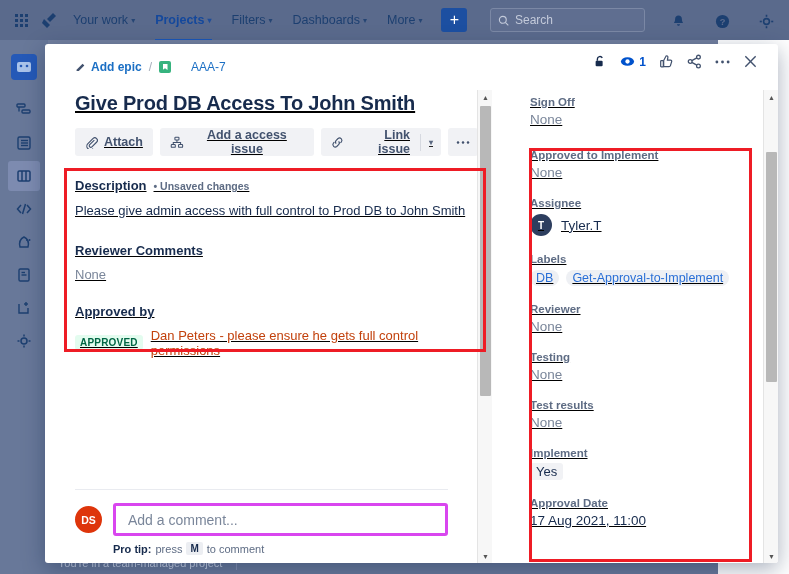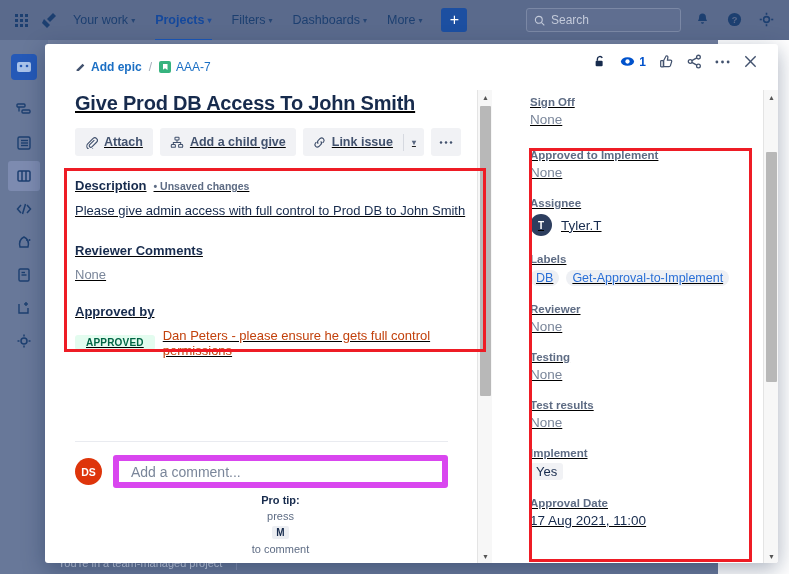--- a/index.html
+++ b/index.html
@@ -28,21 +28,21 @@
   }
   .nav-item.active { color: #14489c; font-weight: 600; }
   .nav-item.active::after {
     content: ""; position: absolute; left: 9px; right: 9px; bottom: -9px; height: 3px; background: #1a56b8;
   }
   .caret { font-size: 8px; opacity: .85; }
   .plus-btn {
     width: 26px; height: 24px; background: #1c4fa1; color: #fff; border-radius: 3px;
     display: flex; align-items: center; justify-content: center; font-size: 16px; margin-left: 8px; cursor: pointer;
   }
-  .tn-right { margin-left: auto; display: flex; align-items: flex-start; gap: 10px; padding-right: 4px; }
+  .tn-right { margin-left: auto; display: flex; align-items: flex-end; gap: 22px; padding-right: 4px; }
   .search-box {
     width: 155px; height: 24px; border: 1px solid #7b88a5; border-radius: 3px;
     display: flex; align-items: center; gap: 6px; padding: 0 7px; background: #5f6e90;
   }
   .search-box span.ph { color: #c3cada; font-size: 12px; }
   .icon-btn { width: 22px; height: 22px; display: flex; align-items: center; justify-content: center; cursor: pointer; }
 
   .sidebar {
     position: absolute; top: 40px; left: 0; width: 48px; bottom: 22px;
     background: #687899; display: flex; flex-direction: column; align-items: center; padding-top: 14px; gap: 3px;
@@ -68,21 +68,21 @@
     background: #ffffff; border-radius: 3px; box-shadow: 0 6px 22px rgba(9,30,66,.35);
     overflow: hidden;
   }
   .modal-head { position: relative; height: 46px; }
   .breadcrumb {
     position: absolute; left: 30px; top: 16px; display: flex; align-items: center; gap: 7px;
     font-size: 12px; color: #42526e; justify-content: center;
   }
   .bc-link { color: #1b6fc4; font-weight: 600; display: flex; align-items: center; gap: 5px; cursor: pointer; }
   .bc-sep { color: #a5adba; }
-  .bc-key { color: #1b6fc4; display: flex; align-items: center; gap: 5px; cursor: pointer; }
+  .bc-key { color: #1b6fc4; display: flex; align-items: center; gap: 20px; cursor: pointer; }
   .story-ico { width: 12px; height: 12px; background: #36b37e; border-radius: 2px; display: inline-flex; align-items: center; justify-content: center; }
   .story-ico i { width: 5px; height: 6px; background: #fff; display: block; clip-path: polygon(0 0,100% 0,100% 100%,50% 70%,0 100%); }
   .head-actions { position: absolute; right: 20px; top: 10px; display: flex; align-items: center; gap: 13px; }
   .head-actions .ha { display: flex; align-items: center; gap: 4px; cursor: pointer; color: #42526e; }
   .watch-count { font-size: 12px; color: #0052cc; font-weight: 600; }
 
   .modal-body { display: flex; height: 473px; text-decoration: underline; }
   .left-pane { position: relative; width: 447px; padding: 0 0 0 30px; }
   .lp-scroll { position: relative; height: 473px; overflow: hidden; padding-right: 14px; }
   .issue-title { font-size: 20px; color: #172b4d; font-weight: 600; margin-top: 2px; letter-spacing: -.2px; }
@@ -97,36 +97,36 @@
   .split .div { width: 1px; height: 17px; background: #d6d9e0; }
 
   .fieldblock { margin-top: 22px; }
   .fb-label { font-size: 13px; color: #172b4d; font-weight: 700; display: flex; align-items: baseline; gap: 7px; }
   .unsaved { font-size: 10.5px; color: #5e6c84; font-weight: 600; }
   .fb-text { font-size: 13px; color: #172b4d; margin-top: 9px; line-height: 1.45; }
   .fb-none { font-size: 13px; color: #7a869a; margin-top: 9px; }
   .approved-line { display: flex; align-items: center; gap: 8px; margin-top: 9px; }
   .badge-approved {
     background: #e3fcef; color: #006644; font-size: 10px; font-weight: 700; letter-spacing: .2px;
-    padding: 2px 11px; border-radius: 3px;
+    padding: 2px 5px; border-radius: 3px;
   }
   .approved-txt { font-size: 13px; color: #c2410c; }
 
   .comment-area { position: absolute; left: 30px; right: 44px; bottom: 8px; }
   .comment-sep { height: 1px; background: #e9ebf0; margin-bottom: 13px; }
   .comment-row { display: flex; align-items: center; gap: 11px; }
   .avatar-ds {
     width: 27px; height: 27px; border-radius: 50%; background: #de350b; color: #fff; font-size: 10.5px;
     font-weight: 700; display: flex; align-items: center; justify-content: center; flex: none;
   }
   .comment-input {
-    flex: 1; height: 33px; border: 6px solid #d946ef; border-radius: 3px; background: #fff;
+    flex: 1; height: 33px; border: 3px solid #d946ef; border-radius: 3px; background: #fff;
     display: flex; align-items: center; padding: 0 12px; color: #7a869a; font-size: 14px; cursor: text;
   }
-  .protip { margin-left: 38px; margin-top: 6px; font-size: 11px; color: #5e6c84; display: flex; align-items: center; gap: 4px; flex-direction: column; }
+  .protip { margin-left: 38px; margin-top: 6px; font-size: 11px; color: #5e6c84; display: flex; align-items: center; gap: 4px; }
   .protip b { color: #172b4d; }
   .kbd { background: #eceef2; border-radius: 2px; padding: 1px 4px; font-size: 10px; font-weight: 700; color: #172b4d; }
 
   
   .right-pane { position: relative; width: 286px; border-left: 0; }
   .rp-scroll { position: relative; height: 473px; overflow: hidden; padding: 6px 0 0 38px; }
   .rfield { margin-bottom: 17px; }
   .rf-label { font-size: 11.5px; color: #5e6c84; font-weight: 600; }
   .rf-val { font-size: 13.5px; color: #172b4d; margin-top: 4px; }
   .rf-val.none { color: #7a869a; }
@@ -402,21 +402,21 @@
                 </svg>
               <span>Attach</span>
             </button>
             <button class="jbtn">
               <svg width="14" height="13" viewBox="0 0 16 16">
                   <rect x="5.5" y="1.5" width="5" height="3.4" rx=".8" fill="none" stroke="#42526e" stroke-width="1.3"></rect>
                   <rect x="1" y="10.5" width="5" height="3.4" rx=".8" fill="none" stroke="#42526e" stroke-width="1.3"></rect>
                   <rect x="10" y="10.5" width="5" height="3.4" rx=".8" fill="none" stroke="#42526e" stroke-width="1.3"></rect>
                   <path d="M8 5 V8 M3.5 10.5 V8 H12.5 V10.5" fill="none" stroke="#42526e" stroke-width="1.3"></path>
                 </svg>
-              <span>Add a child give</span>
+              <span>Add a access issue</span>
             </button>
             <div class="split">
               <button class="jbtn">
                 <svg width="13" height="13" viewBox="0 0 16 16">
                     <path d="M6.5 9.5 a3 3 0 0 1 0-4.2 l2.3-2.3 a3 3 0 0 1 4.2 4.2 L11.8 8.4" fill="none" stroke="#42526e" stroke-width="1.4"></path>
                     <path d="M9.5 6.5 a3 3 0 0 1 0 4.2 l-2.3 2.3 a3 3 0 0 1-4.2-4.2 L4.2 7.6" fill="none" stroke="#42526e" stroke-width="1.4"></path>
                   </svg>
                 <span>Link issue</span>
               </button>
               <span class="div"></span>

